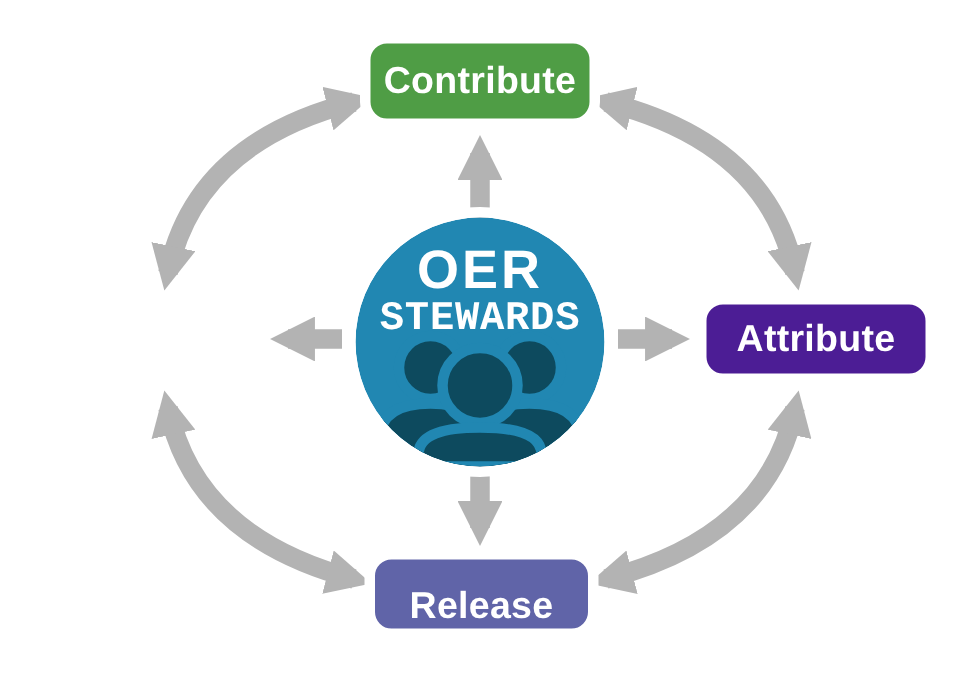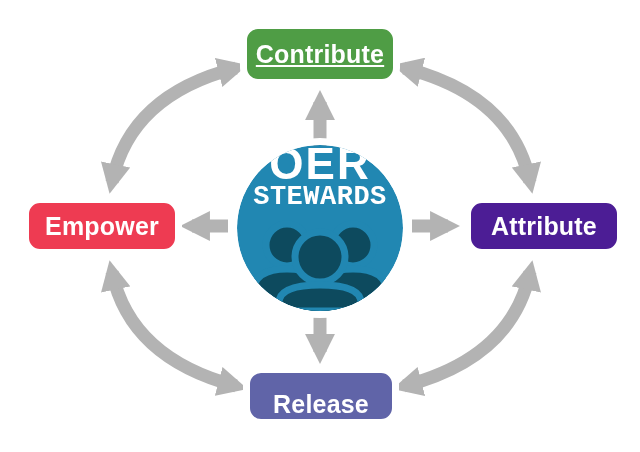--- a/index.html
+++ b/index.html
@@ -11,36 +11,36 @@
   .stage{position:absolute;inset:0;width:640px;height:452px;}
   svg.arrows{position:absolute;left:0;top:0;z-index:1;}
   .arrow-stroke{stroke:#b3b3b3;fill:none;stroke-width:13;}
   .arrow-fill{fill:#b3b3b3;}
   .node{
     position:absolute;z-index:3;box-sizing:border-box;
     border:7px solid #ffffff;border-radius:18px;
     display:flex;align-items:center;justify-content:center;
     color:#ffffff;font-weight:700;font-size:25px;letter-spacing:0.2px;
   }
-  .node-top{left:240px;top:22px;width:160px;height:64px;text-decoration:underline;}
+  .node-top{left:240px;top:22px;width:160px;height:64px;}
   .node-left{left:22px;top:196px;width:160px;height:60px;}
   .node-right{left:464px;top:196px;width:160px;height:60px;}
   .node-bottom{left:243px;top:366px;width:156px;height:60px;align-items:flex-end;}
   .center-circle{
     position:absolute;z-index:2;box-sizing:border-box;
     left:230px;top:138px;width:180px;height:180px;
     border:7px solid #ffffff;border-radius:50%;
     overflow:hidden;
   }
   .center-inner{position:absolute;inset:0;border-radius:50%;overflow:hidden;}
   .center-text{
     position:absolute;left:0;top:0;width:100%;z-index:2;
     text-align:center;color:#ffffff;font-weight:700;
   }
-  .center-line1{font-size:44px;line-height:38px;letter-spacing:2px;}
+  .center-line1{font-size:36px;line-height:38px;margin-top:16px;letter-spacing:2px;}
   .center-line2{font-size:27px;line-height:28px;letter-spacing:0.5px;font-family:Liberation Mono, monospace;}
   .people-svg{position:absolute;left:0;top:0;z-index:1;}
   .gap-stroke{stroke-width:7;}
 </style>
 </head>
 <body>
 
 <div class="stage">
 
   <svg class="arrows" width="640" height="452" viewBox="0 0 640 452">
@@ -66,23 +66,20 @@
   </div>
 
   <div class="node node-right" style="background-color: #4c1d95;">
     <span>Attribute</span>
   </div>
 
   <div class="node node-bottom" style="background-color: rgb(96, 100, 168);">
     <span>Release</span>
   </div>
 
-  <div class="node node-left" style="background-color: rgb(238, 59, 82);">
-    <span>Empower</span>
-  </div>
 
   <div class="center-circle">
     <div class="center-inner" style="background-color: rgb(33, 135, 178);">
       <svg class="people-svg" width="166" height="166" viewBox="0 0 166 166">
 
         <circle cx="50" cy="100" r="21" class="gap-stroke" stroke="#2187b2" style="fill: rgb(13, 74, 94);"></circle>
         <path d="M16 166 V148 Q16 124 50 124 Q84 124 84 148 V166 Z" class="gap-stroke" stroke="#2187b2" style="fill: rgb(13, 74, 94);"></path>
 
         <circle cx="116" cy="100" r="21" class="gap-stroke" stroke="#2187b2" style="fill: rgb(13, 74, 94);"></circle>
         <path d="M82 166 V148 Q82 124 116 124 Q150 124 150 148 V166 Z" class="gap-stroke" stroke="#2187b2" style="fill: rgb(13, 74, 94);"></path>

